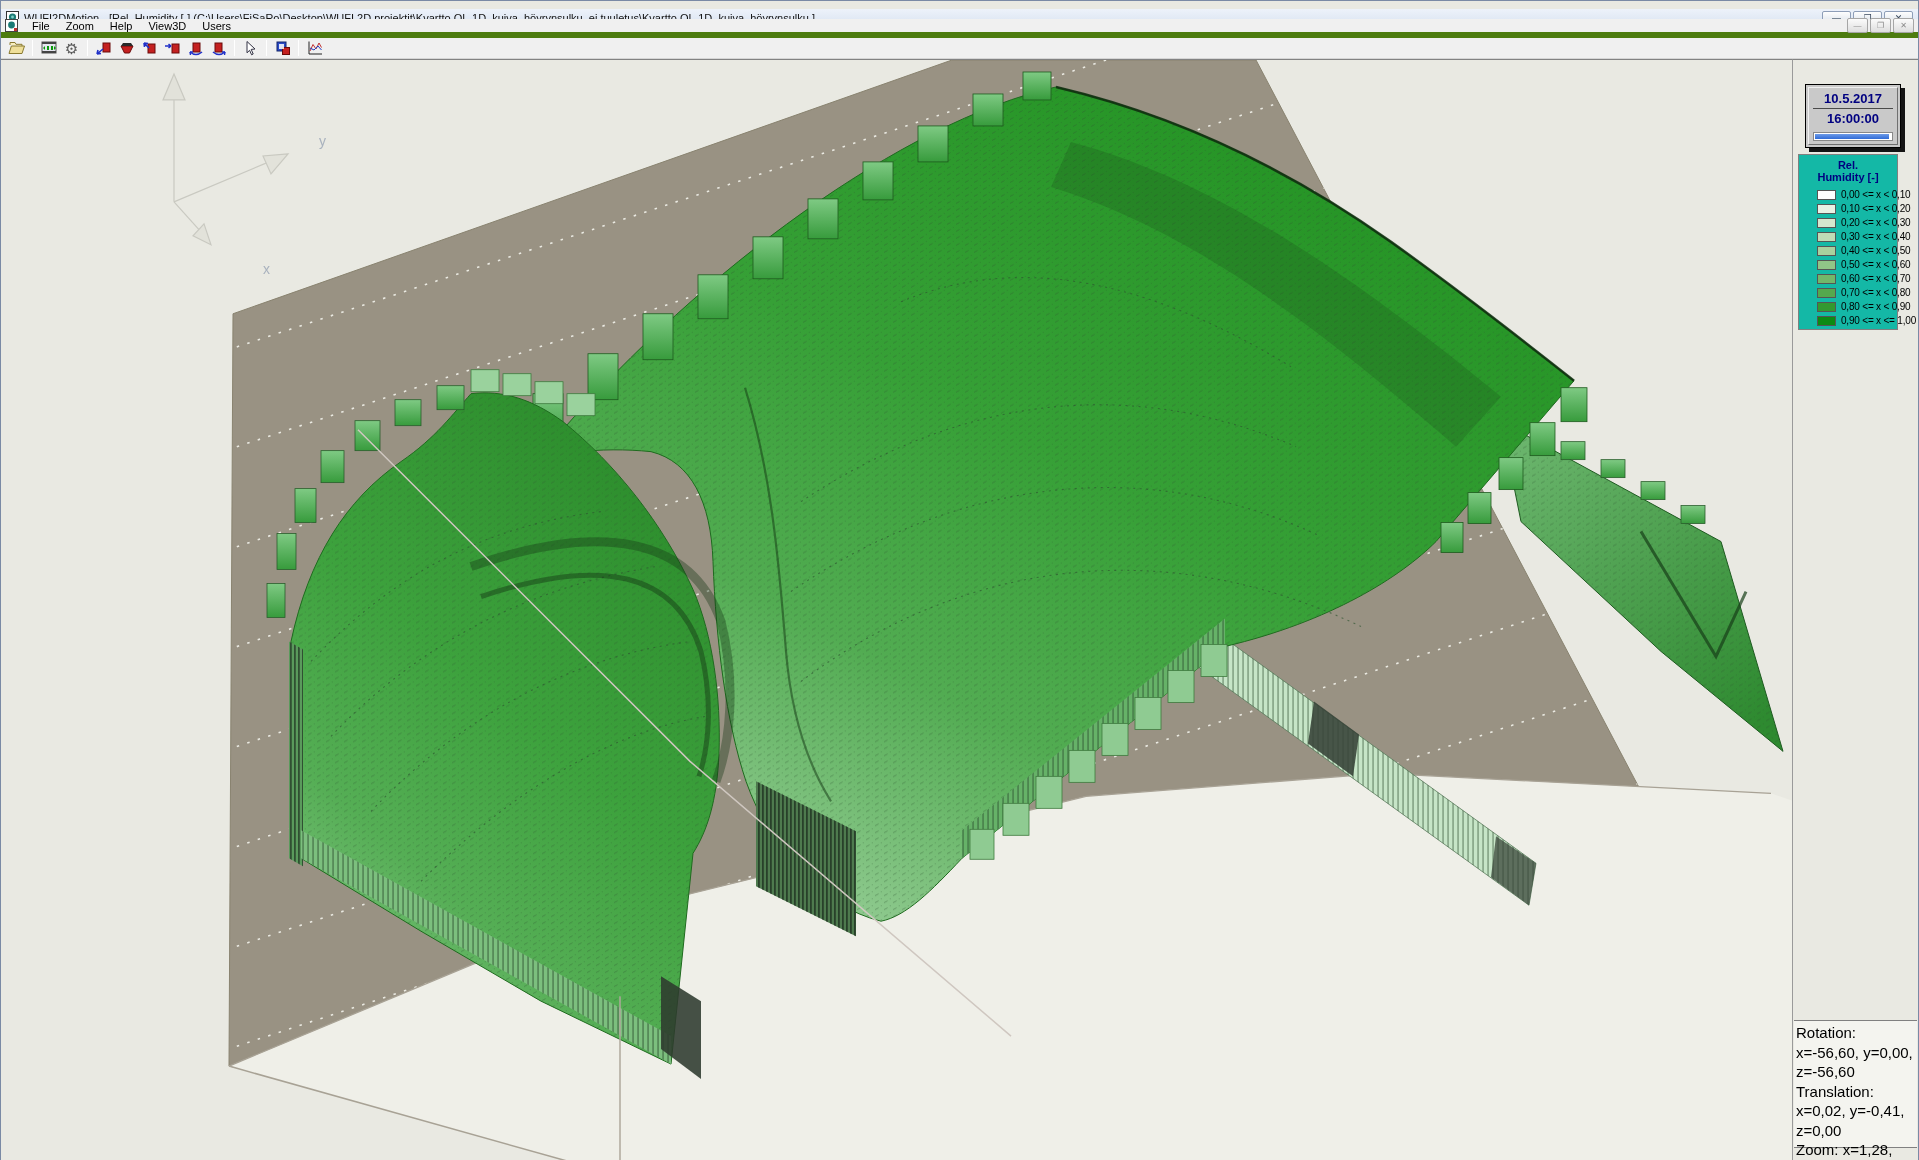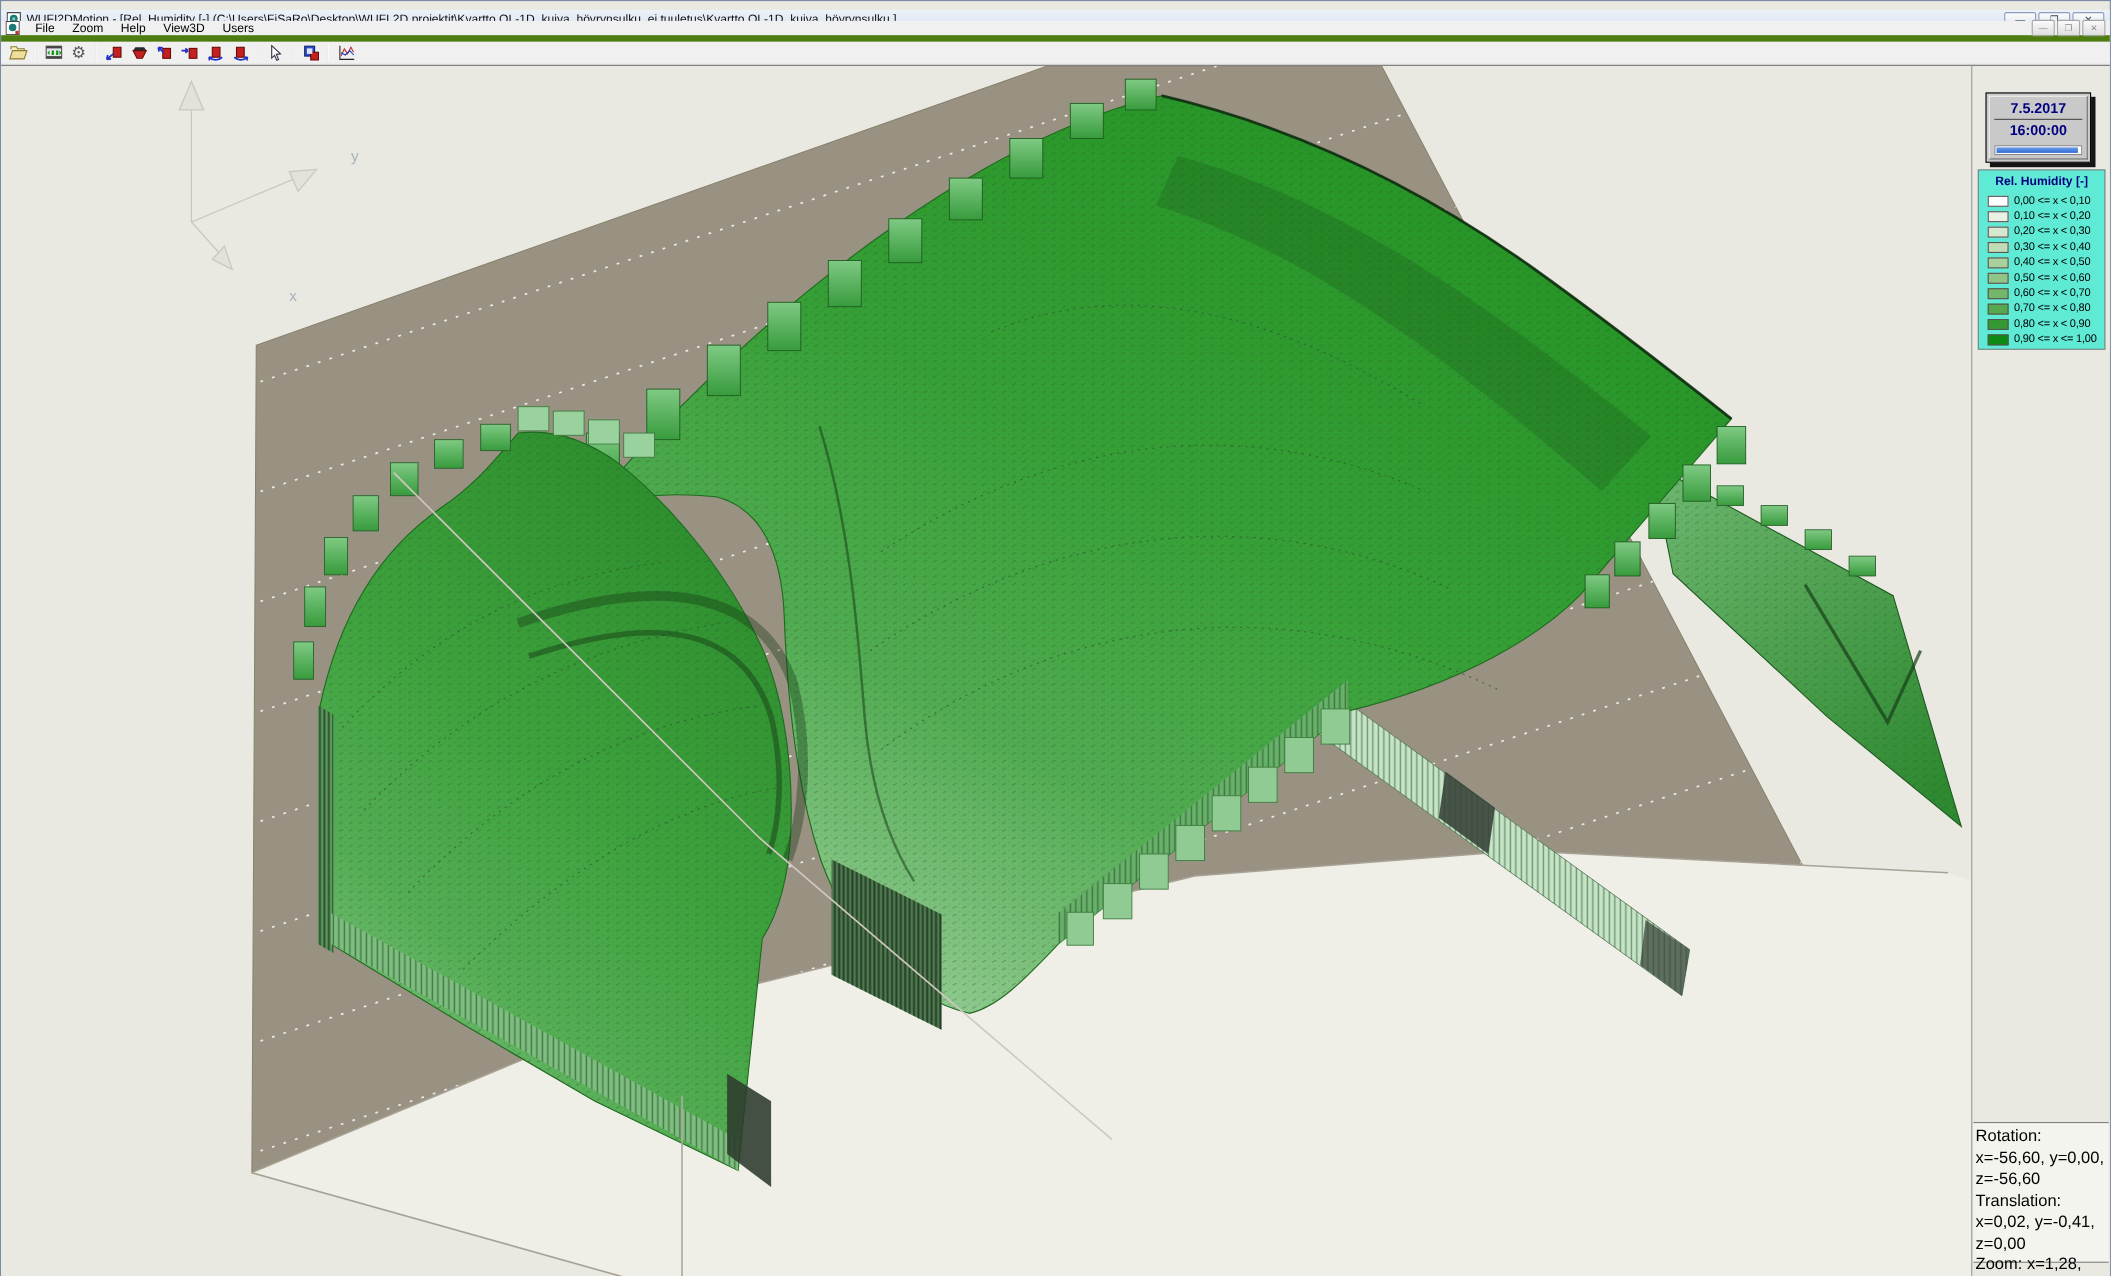--- a/index.html
+++ b/index.html
@@ -50,22 +50,22 @@
   .clock { position:absolute; left:12px; top:24px; width:96px; background:#C9C9C9;
     border:1px solid #000; box-shadow:4px 4px 0 #141414; padding:2px; }
   .clock-inner { border:1px solid; border-color:#EFEFEF #6F6F6F #6F6F6F #EFEFEF; padding:1px 2px 3px; }
   .clock-date,.clock-time { color:#000080; font-weight:700; font-size:13px;
     text-align:center; padding:2px 0; }
   .clock-sep { border-top:1px solid #4A4A4A; margin:0 2px; }
   .clock-prog { margin:4px 2px 0; background:#FFF; border:1px solid #888; height:9px; padding:1px; }
   .clock-bar { height:100%; width:97%; background:linear-gradient(#6E9BE8,#2F6BD6); }
 
   
-  .legend { position:absolute; left:5px; top:94px; width:116px; background:#5eead4;
-    border:1px solid #808080; padding:2px 4px 3px; }
+  .legend { position:absolute; left:5px; top:94px; width:100px; background:#14b8a6;
+    border:1px solid #808080; padding:2px 14px 3px; }
   .legend-title { color:#000080; font-weight:700; font-size:11px; text-align:center; padding:2px 0 3px; }
   .lrow { display:flex; align-items:flex-end; height:14px; padding-left:4px; }
   .lswatch { width:19px; height:10px; border:1px solid #555; flex:0 0 auto; }
   .llabel { font-size:10px; color:#000; margin-left:5px; white-space:nowrap; letter-spacing:-0.2px; }
 
   
   .infobox { position:absolute; left:1px; right:1px; top:960px; height:128px;
     background:#F4F4EF; border-top:1px solid #808080; border-bottom:1px solid #808080;
     font-size:15px; color:#000; padding:2px 2px; line-height:1.3; }
 </style>
@@ -401,21 +401,21 @@
         <text x="318" y="144" font-size="14" fill="#A9B2BE" stroke="none">y</text>
         <text x="262" y="272" font-size="14" fill="#A9B2BE" stroke="none">x</text>
       </g>
     </svg>
   </div>
 
   <div class="rightpanel">
 
     <div class="clock">
       <div class="clock-inner">
-        <div class="clock-date">7.5.2017</div>
+        <div class="clock-date">10.5.2017</div>
         <div class="clock-sep"></div>
         <div class="clock-time">16:00:00</div>
         <div class="clock-prog">
           <div class="clock-bar"></div>
         </div>
       </div>
     </div>
 
     <div class="legend">
       <div class="legend-title">Rel. Humidity [-]</div>

